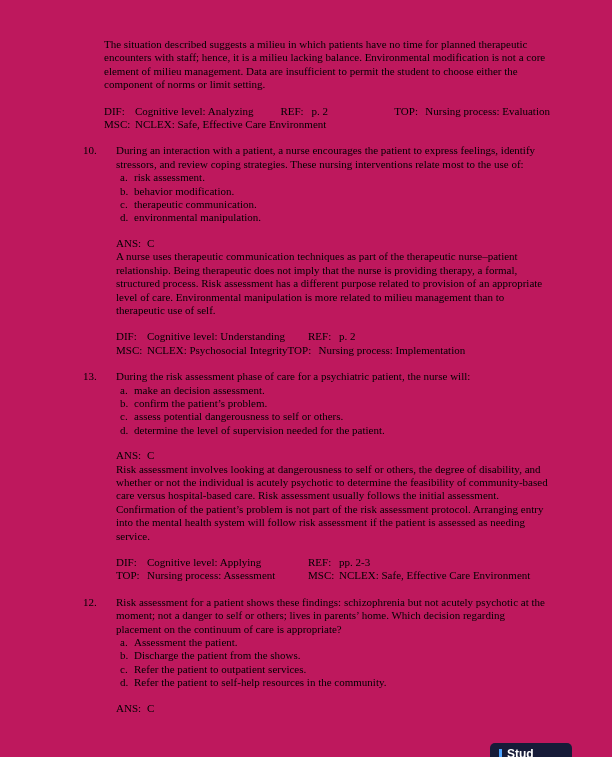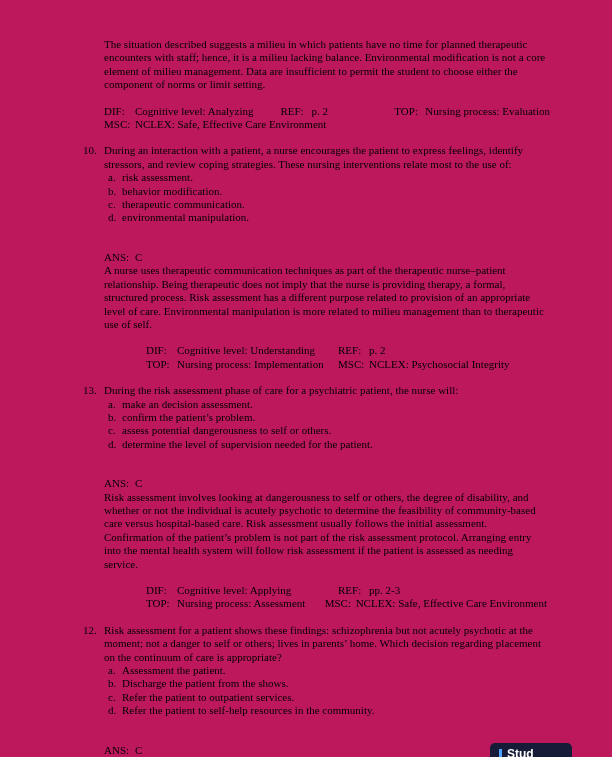--- a/index.html
+++ b/index.html
@@ -15,34 +15,34 @@
     color: #000;
   }
   .content {
     position: absolute;
     top: 38px;
     left: 80px;
     width: 470px;
   }
   p { margin: 0; }
   .intro-paragraph { margin-left: 24px; width: 443px; }
-  .meta { margin-top: 13px; margin-left: 42px; }
+  .meta { margin-top: 13px; }
   .meta-row { display: flex; }
   .meta-cell { white-space: nowrap; }
   .meta-cell.c1 { width: 192px; }
   .meta-cell.c2n { width: 124px; }
   .meta-label { display: inline-block; min-width: 31px; }
   .intro-meta { margin-left: 24px; }
-  .question { margin-top: 13px; display: flex; }
+  .question { margin-top: 13px; display: flex; gap: 12px; }
   .q-num { width: 24px; box-sizing: border-box; padding-left: 3px; flex-shrink: 0; }
   .q-body { width: 443px; }
   .options { margin-left: 4px; }
   .option { display: flex; }
   .opt-letter { width: 14px; flex-shrink: 0; }
-  .ans { margin-top: 26px; }
+  .ans { margin-top: 12px; }
   .ans .meta-label { min-width: 31px; }
   .watermark {
     position: absolute;
     left: 490px;
     top: 743px;
     width: 82px;
     height: 24px;
     background: #161b38;
     border-radius: 5px;
     display: flex;
@@ -99,22 +99,22 @@
             </div>
         </div>
         <p class="ans"><span class="meta-label">ANS:</span><span>C</span></p>
         <p>A nurse uses therapeutic communication techniques as part of the therapeutic nurse–patient relationship. Being therapeutic does not imply that the nurse is providing therapy, a formal, structured process. Risk assessment has a different purpose related to provision of an appropriate level of care. Environmental manipulation is more related to milieu management than to therapeutic use of self.</p>
         <div class="meta">
           <div class="meta-row">
             <span class="meta-cell c1"><span class="meta-label">DIF:</span><span>Cognitive level: Understanding</span></span>
             <span class="meta-cell"><span class="meta-label">REF:</span><span>p. 2</span></span>
           </div>
           <div class="meta-row">
+            <span class="meta-cell"><span class="meta-label">MSC:</span><span>NCLEX: Psychosocial Integrity</span></span>
             <span class="meta-cell c1"><span class="meta-label">TOP:</span><span>Nursing process: Implementation</span></span>
-            <span class="meta-cell"><span class="meta-label">MSC:</span><span>NCLEX: Psychosocial Integrity</span></span>
           </div>
         </div>
       </div>
     </div>
 
     <div class="question">
       <span class="q-num">13.</span>
       <div class="q-body">
         <p>During the risk assessment phase of care for a psychiatric patient, the nurse will:</p>
         <div class="options">

